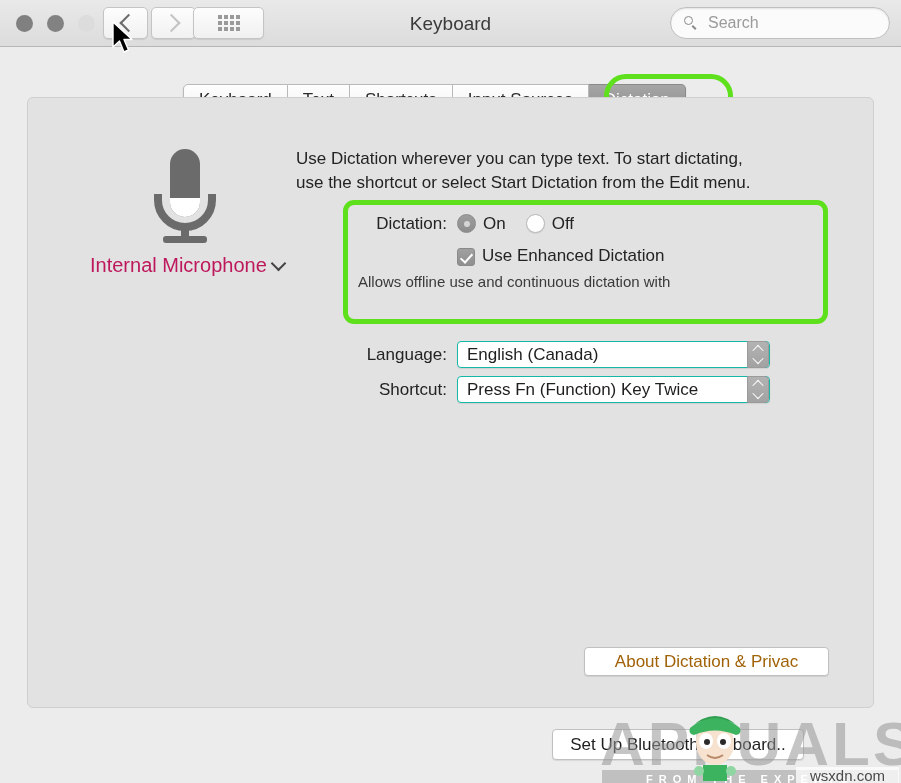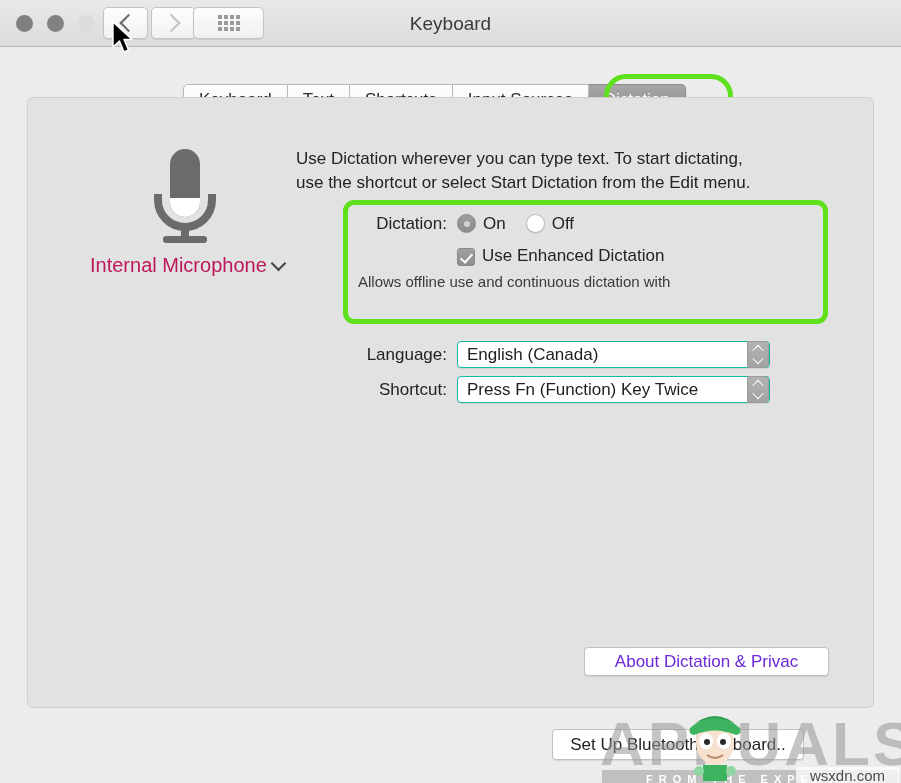--- a/index.html
+++ b/index.html
@@ -380,21 +380,21 @@
   #about-btn {
     position: absolute;
     left: 556px; top: 549px;
     width: 245px; height: 29px;
     background: #ffffff;
     border: 1px solid #c0c0c0;
     border-radius: 4px;
     box-sizing: border-box;
     box-shadow: 0 1px 1px rgba(0,0,0,.09);
     font-size: 17px;
-    color: #6d28d9;
+    color: #a16207;
     line-height: 27px;
     text-align: center;
     overflow: hidden;
     white-space: nowrap;
   }
 
   
   #bt-btn {
     position: absolute;
     left: 552px; top: 729px;
@@ -485,20 +485,24 @@
           <i></i>
         <i></i>
           <i></i>
           <i></i>
           <i></i>
       </span>
     </div>
 
     <div id="win-title">Keyboard</div>
 
+    <div id="searchfield">
+      <span id="search-icon"></span>
+      <input id="search-input" type="text" placeholder="Search" style="">
+    </div>
   </div>
 
   <div id="tabbar">
     <div class="tab">Keyboard</div>
     <div class="tab">Text</div>
     <div class="tab">Shortcuts</div>
     <div class="tab">Input Sources</div>
     <div class="tab selected">Dictation</div>
   </div>
   <div id="tab-ring"></div>

